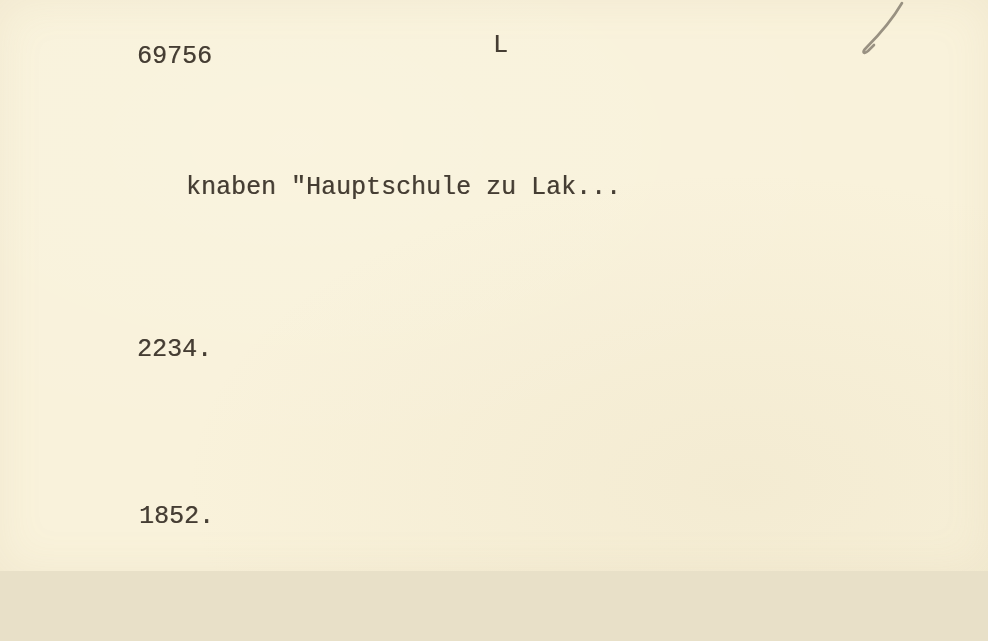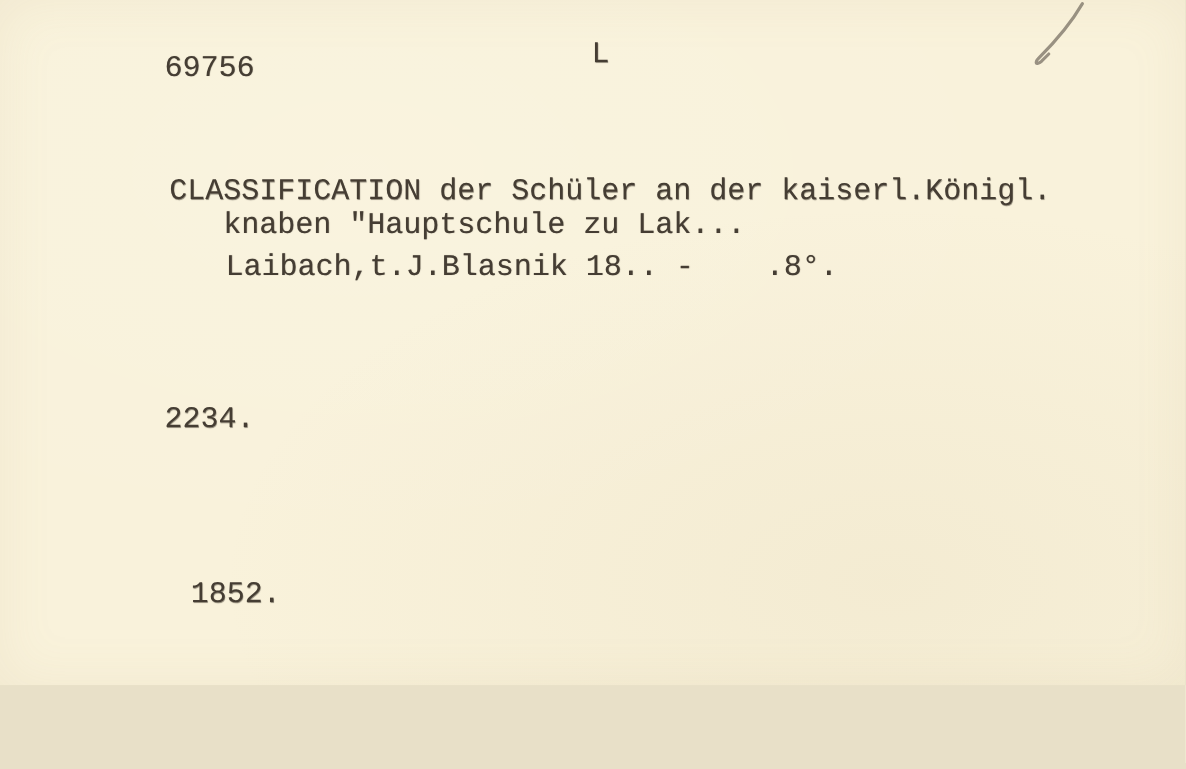--- a/index.html
+++ b/index.html
@@ -28,21 +28,21 @@
     letter-spacing: 0px;
     color: #453d33;
     text-shadow: 0.4px 0.4px 0.6px rgba(62,54,44,0.55);
   }
   .call-number   { left: 137px; top: 44px; }
   .section-letter{ left: 493px; top: 33px; }
   .entry-line-1  { left: 141px; top: 147px; }
   .entry-line-2  { left: 186px; top: 175px; }
   .entry-line-3  { left: 188px; top: 210px; }
   .year-1        { left: 137px; top: 337px; }
-  .year-2        { left: 139px; top: 483px; margin-left: 20px; }
+  .year-2        { left: 139px; top: 504px; }
   .checkmark {
     position: absolute;
     left: 843px;
     top: 0px;
     width: 80px;
     height: 64px;
   }
 </style>
 </head>
 <body>
@@ -50,23 +50,21 @@
 <div class="card">
 
   <div class="tw call-number">69756</div>
 
   <div class="tw section-letter">L</div>
 
   <svg class="checkmark" viewBox="0 0 80 64" aria-hidden="true">
     <path d="M 59 3 C 52 15, 38 33, 23 48 C 19 52, 20 55, 25 51 C 27 49, 29 47, 31 45" fill="none" stroke="#8e8678" stroke-width="2.6" stroke-linecap="round" opacity="0.9"></path>
   </svg>
 
-  <div class="tw entry-line-1">CLASSIFICATION der Schüler an der kaiserl.Königl.</div>
 
   <div class="tw entry-line-2">knaben "Hauptschule zu Lak...</div>
 
-  <div class="tw entry-line-3">Laibach,t.J.Blasnik 18.. -    .8°.</div>
 
   <div class="tw year-1">2234.</div>
 
   <div class="tw year-2">1852.</div>
 
 </div>
 
 </body></html>

